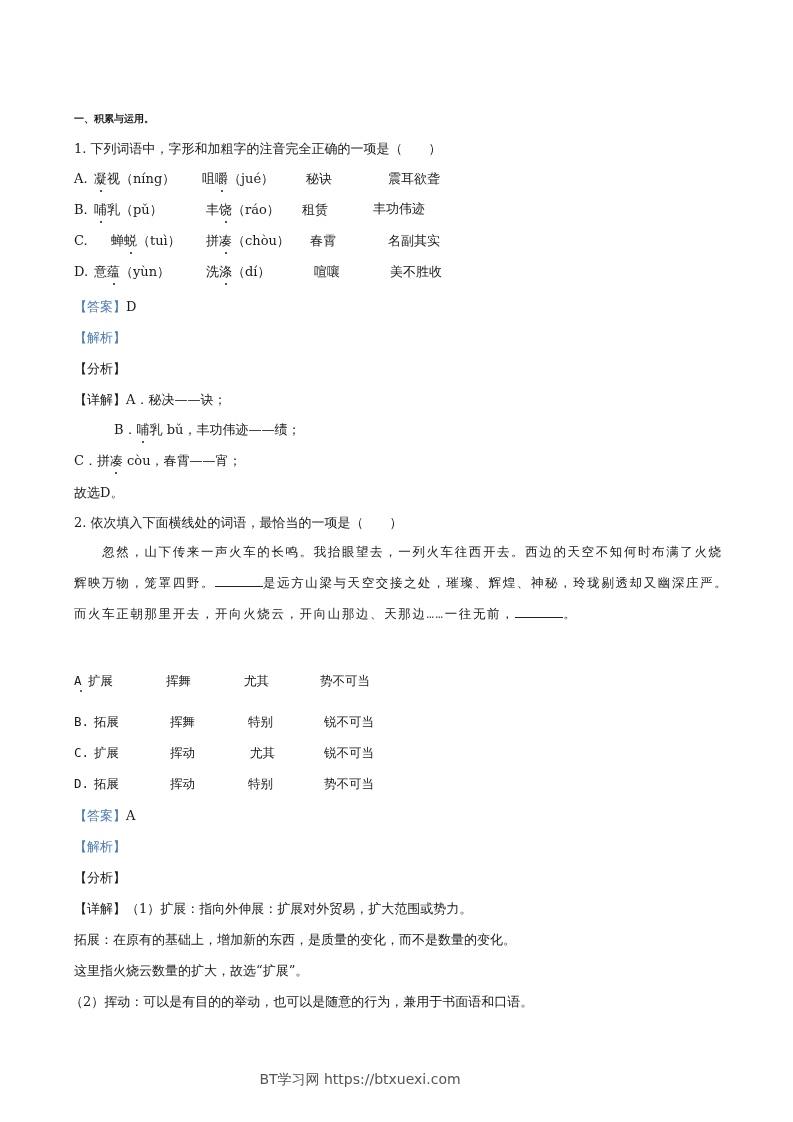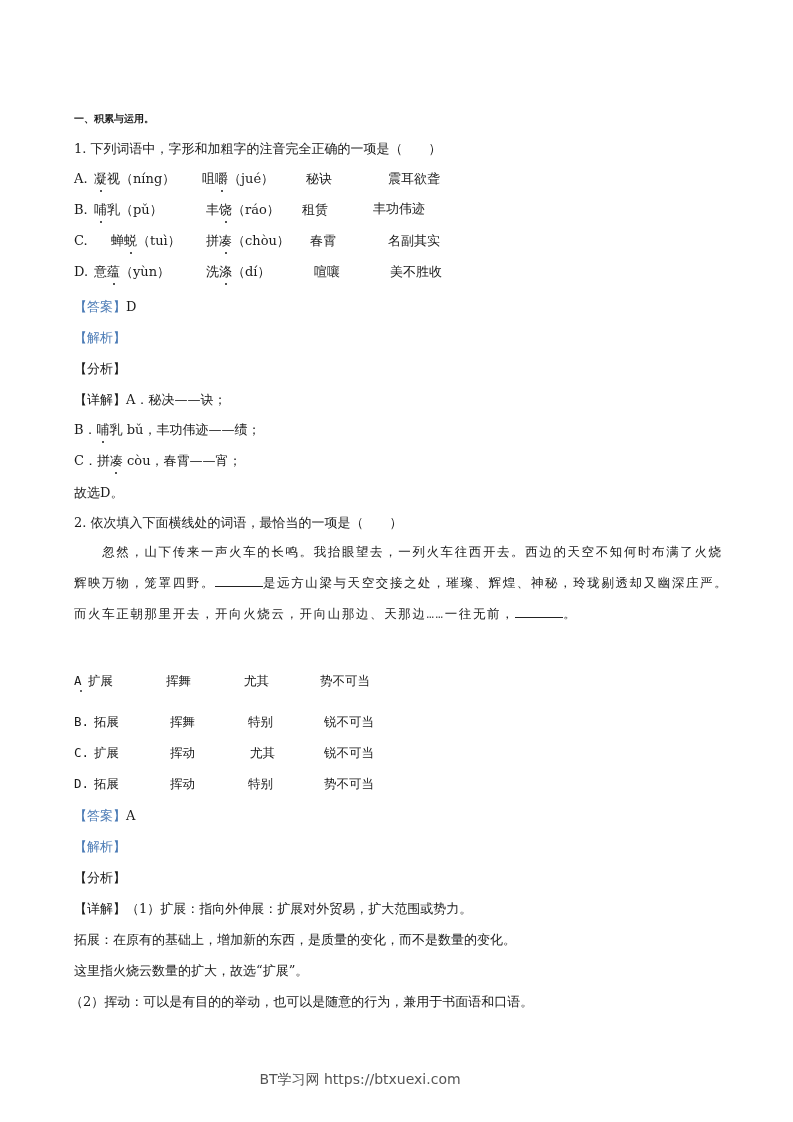--- a/index.html
+++ b/index.html
@@ -81,21 +81,21 @@
 
   <div class="line" style="top:298px;">
     <span class="label-blue">【答案】</span><span>D</span>
   </div>
   <div class="line label-blue" style="top:329px;">【解析】</div>
   <div class="line" style="top:360px;">【分析】</div>
 
   <div class="line" style="top:391px;">
     <span>【详解】</span><span>A．秘决——诀；</span>
   </div>
-  <div class="line" style="top:421px;">
+  <div class="line" style="top:421px;margin-left:40px;">
     <span>B．</span><span class="dot">哺</span><span>乳 bǔ，丰功伟迹——绩；</span>
   </div>
   <div class="line" style="top:452px;">
     <span>C．</span><span>拼</span><span class="dot">凑</span><span> còu，春霄——宵；</span>
   </div>
   <div class="line" style="top:484px;">故选D。</div>
 
   <div class="line" style="top:514px;">2. 依次填入下面横线处的词语，最恰当的一项是（　　）</div>
 
   <div class="passage" style="top:538px;">

